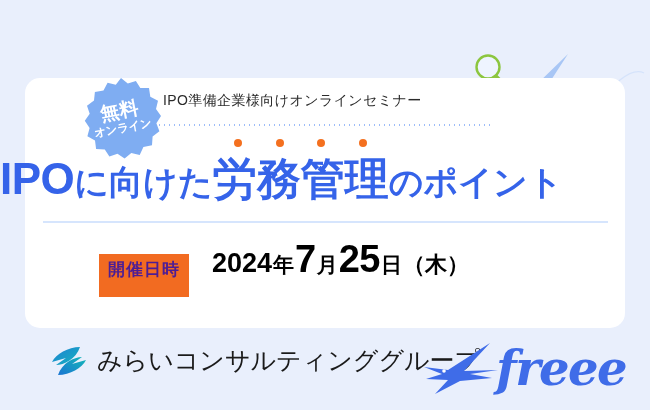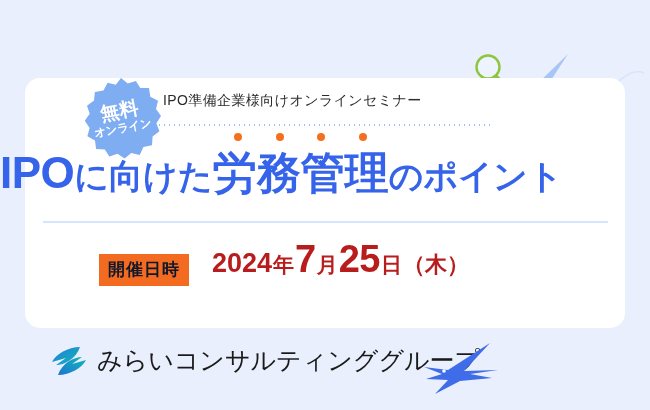--- a/index.html
+++ b/index.html
@@ -97,21 +97,21 @@
     background-image: radial-gradient(circle, #9dbcf8 0.8px, rgba(0,0,0,0) 1px);
     background-size: 5px 2px;
     background-repeat: repeat-x;
     z-index: 4;
   }
 
   
   .title {
     position: absolute;
     left: 0;
-    top: 144px;
+    top: 150px;
     width: 562px;
     text-align: right;
     white-space: nowrap;
     color: #3563e9;
     font-weight: bold;
     z-index: 5;
   }
   .title .t-ipo {
     font-size: 44px;
     letter-spacing: -0.5px;
@@ -155,32 +155,32 @@
     background: #d6e5fd;
     z-index: 4;
   }
 
   
   .date-label {
     position: absolute;
     left: 99px;
     top: 254px;
     background: #f26b21;
-    color: #0f172a;
+    color: #4c1d95;
     font-size: 17px;
     font-weight: bold;
     letter-spacing: 1px;
-    padding: 4px 9px 5px 9px;
+    padding: 4px 9px 16px 9px;
     z-index: 5;
   }
   .date-main {
     position: absolute;
     left: 212px;
     top: 240px;
-    color: #b91c1c;
+    color: #000000;
     white-space: nowrap;
     z-index: 5;
     line-height: 1;
   }
   .date-main .num-big {
     font-size: 38px;
     font-weight: bold;
     letter-spacing: -0.5px;
   }
   .date-main .num-mid {
@@ -317,15 +317,16 @@
       <path d="M8 30 C 20 30, 32 23, 36 15 L 22 19 L 32 12 C 24 12, 12 18, 8 30 Z" fill="url(#mg2)"></path>
     </svg>
     <span class="logo-word">みらいコンサルティンググループ</span>
   </div>
 
   <div class="logo-freee">
     <svg width="78" height="56" viewBox="0 0 78 56">
       <path d="M70 3 L28 30 L4 27 L22 34 L6 39 L28 40 L15 54 L40 41 L72 38 L50 34 L78 30 L44 31 Z" fill="#3f6ce8"></path>
       <circle cx="24" cy="31" r="1.8" fill="#ffffff"></circle>
     </svg>
+    <span class="freee-word">freee</span>
   </div>
 
 </div>
 
 </body></html>

